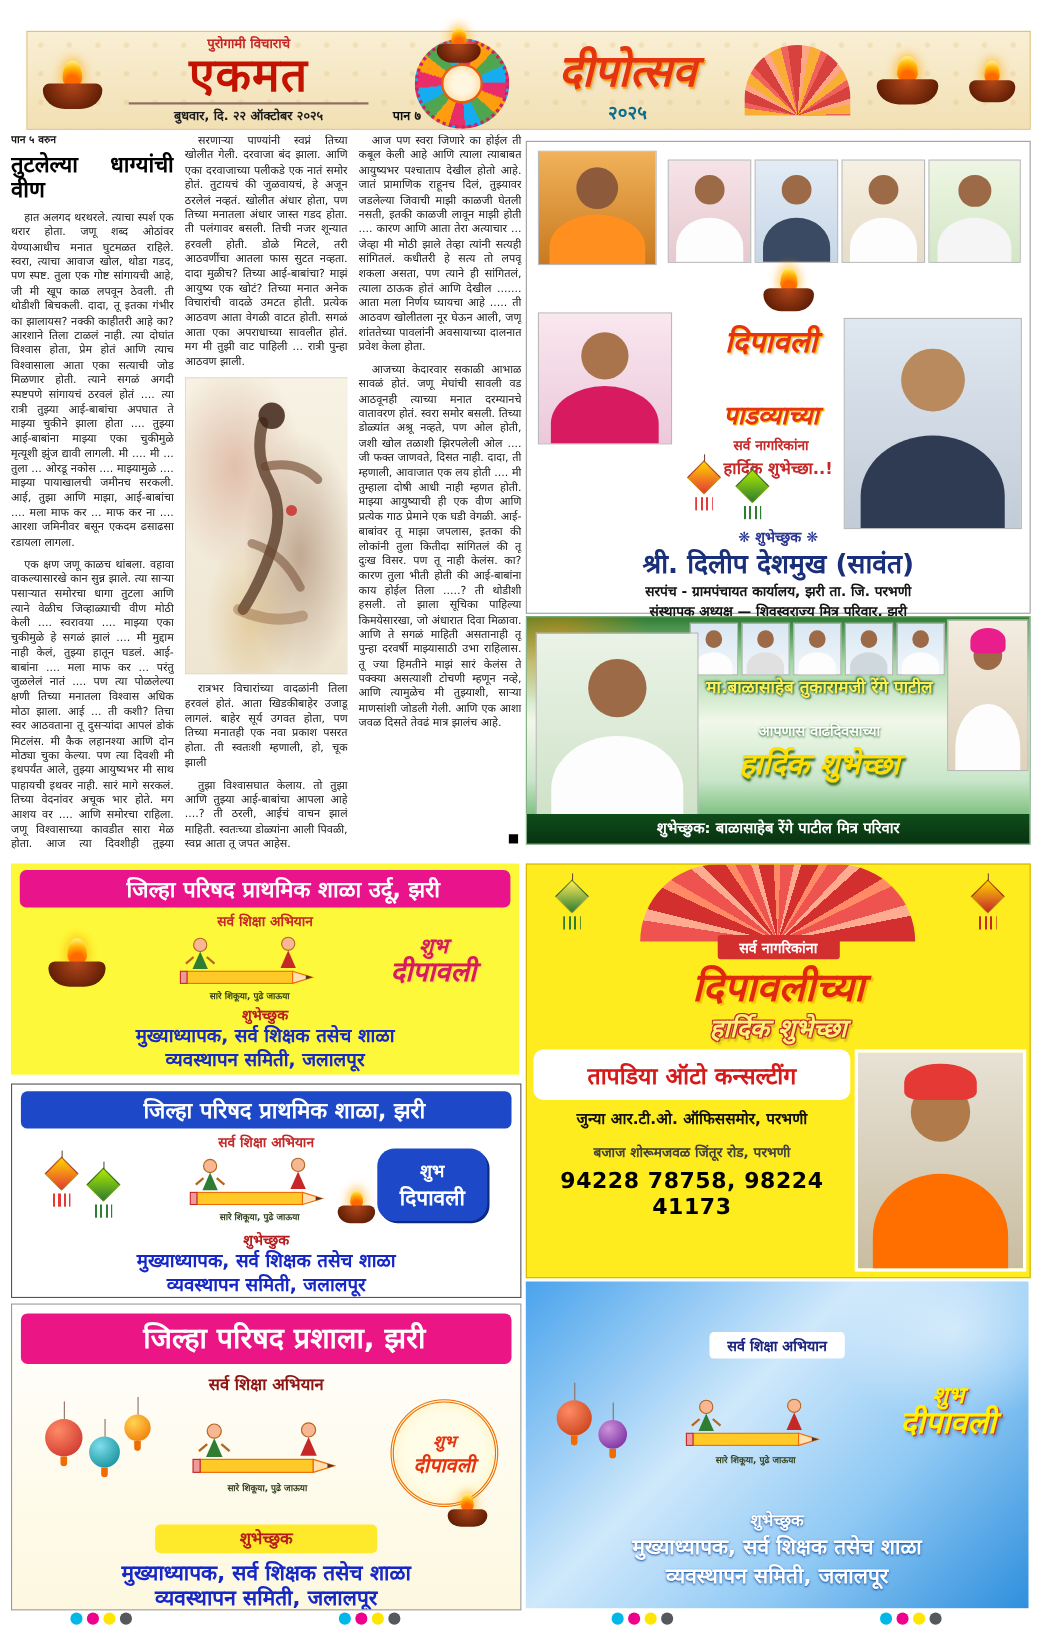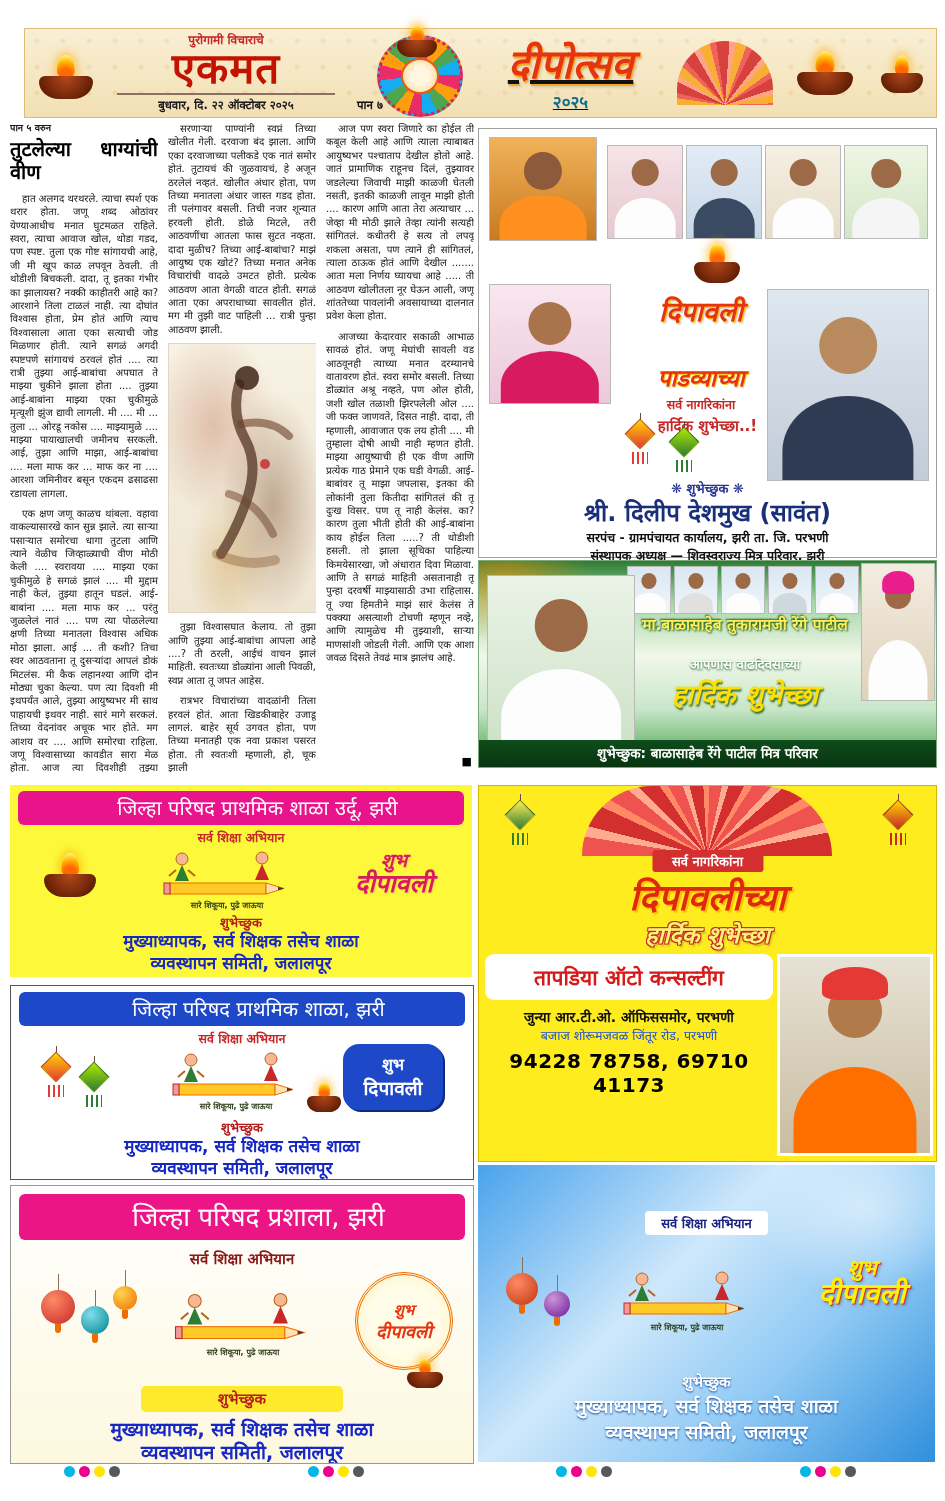--- a/index.html
+++ b/index.html
@@ -10,21 +10,21 @@
   .masthead{position:absolute;left:24px;top:28px;width:911px;height:88px;
     background:radial-gradient(circle at 12px 12px, rgba(209,152,58,.16) 2px, transparent 3px) 0 0/26px 26px,
                linear-gradient(#f9efd4,#f2e0b4);
     border:1px solid #dcbd77;}
   .m-title{position:absolute;left:82px;top:2px;width:238px;text-align:center;}
   .m-tag{color:#c62828;font-size:12px;font-weight:bold;}
   .m-name{color:#c41200;font-size:42px;font-weight:800;line-height:1.02;letter-spacing:1px;}
   .m-rule{height:2px;background:#8d6e63;margin:2px 10px 0;}
   .m-date{font-size:11.5px;color:#1a1a1a;font-weight:bold;margin-top:2px;}
   .m-page{position:absolute;left:332px;top:68px;font-size:11.5px;font-weight:bold;}
-  .m-fest{position:absolute;left:448px;top:6px;width:195px;text-align:center;text-decoration:underline;}
+  .m-fest{position:absolute;left:448px;top:6px;width:195px;text-align:center;}
   .fest-title{font-size:40px;font-weight:800;font-style:italic;color:#e53410;
     text-shadow:1px 2px 0 #f9a825,2px 3px 3px rgba(0,0,0,.15);}
   .fest-year{font-size:17px;font-weight:800;color:#0d6e8c;}
 
   .rangoli{position:absolute;border-radius:50%;
     background:repeating-conic-gradient(#e91e63 0 22deg,#ff9800 22deg 44deg,#43a047 44deg 66deg,#03a9f4 66deg 88deg);
     border:3px dotted #c2185b;opacity:.92;}
   .rangoli::after{content:"";position:absolute;inset:26%;border-radius:50%;
     background:radial-gradient(circle,#fff8e1 40%,#ffcc80);border:2px solid #e65100;}
   .fan{position:absolute;background:repeating-conic-gradient(from 250deg at 50% 100%,
@@ -110,21 +110,21 @@
     font-size:13px;font-weight:800;color:#ffffff;text-shadow:0 1px 2px #1b5e20;}
   .pt-greet{position:absolute;left:150px;top:114px;width:232px;text-align:center;
     font-size:27px;font-weight:800;font-style:italic;color:#ffde00;
     text-shadow:1px 2px 2px #33691e;}
   .pt-footer{position:absolute;left:0;right:0;bottom:0;height:27px;line-height:27px;
     background:linear-gradient(#0f4d1a,#083311);color:#fff;text-align:center;
     font-size:13.5px;font-weight:700;}
 
   
   .school{position:absolute;overflow:hidden;}
-  .s-head{position:absolute;left:8px;right:8px;text-align:center;color:#fff;font-weight:400;border-radius:6px;padding-left:33px;}
+  .s-head{position:absolute;left:8px;right:8px;text-align:center;color:#fff;font-weight:700;border-radius:6px;padding-left:33px;}
   .s-scheme{position:absolute;left:0;right:0;text-align:center;font-weight:800;color:#c62828;}
   .s-shub{position:absolute;left:0;right:0;text-align:center;font-weight:800;color:#b71c1c;}
   .s-line{position:absolute;left:0;right:0;text-align:center;font-weight:800;color:#1627c7;}
   .slogan{position:absolute;text-align:center;font-size:8px;color:#33421e;font-weight:700;}
   .pencil-svg{position:absolute;}
   .fancy{position:absolute;text-align:center;font-style:italic;font-weight:800;line-height:1.05;}
   .fancy .ft{display:block;font-size:19px;}
   .fancy .fb{display:block;font-size:25px;}
 
   .s1{left:10px;top:785px;width:462px;height:192px;background:#fdf93a;}
@@ -183,21 +183,21 @@
   .t-heading{position:absolute;left:0;right:0;top:86px;text-align:center;
     font-size:36px;font-weight:800;font-style:italic;color:#e02810;
     text-shadow:2px 2px 0 #ffc107;}
   .t-greet{position:absolute;left:0;right:0;top:132px;text-align:center;
     font-size:23px;font-weight:800;font-style:italic;color:#fff176;
     text-shadow:1px 1px 0 #c62828,-1px -1px 0 #c62828,1px -1px 0 #c62828,-1px 1px 0 #c62828,2px 3px 2px rgba(0,0,0,.2);}
   .t-col{position:absolute;left:6px;top:168px;width:288px;text-align:center;}
   .t-business{background:#fff;border-radius:9px;padding:9px 2px;font-size:21px;font-weight:800;color:#d61a1a;}
   .t-addr1{margin-top:7px;font-size:14px;font-weight:800;color:#101010;}
   .t-business2{margin-top:4px;font-size:26px;font-weight:800;color:#101010;}
-  .t-addr2{margin-top:1px;font-size:12.5px;font-weight:400;color:#1d4ed8;}
+  .t-addr2{margin-top:13px;font-size:12.5px;font-weight:700;color:#404040;}
   .t-phones{margin-top:5px;font-size:20px;font-weight:800;color:#000;letter-spacing:.5px;}
 
   
   .reg-group{position:absolute;top:1466px;display:flex;gap:4px;}
   .reg-dot{width:11px;height:11px;border-radius:50%;}
 </style>
 </head>
 <body>
 
 <div class="page">
@@ -246,22 +246,22 @@
       <div class="art-img">
         <svg viewBox="0 0 148 268" width="148" height="268">
           <path d="M70 40 q-8 30 6 55 q14 25 2 60 q-10 30 -26 55" stroke="#4e2f1d" stroke-width="10" fill="none" opacity=".72" stroke-linecap="round"></path>
           <circle cx="78" cy="34" r="12" fill="#3e2417" opacity=".85"></circle>
           <path d="M72 80 q30 -6 48 12" stroke="#6d432a" stroke-width="8" fill="none" opacity=".6" stroke-linecap="round"></path>
           <path d="M60 150 q28 8 44 40" stroke="#6d432a" stroke-width="8" fill="none" opacity=".5" stroke-linecap="round"></path>
           <path d="M48 210 q30 14 58 6" stroke="#8a5a32" stroke-width="10" fill="none" opacity=".4" stroke-linecap="round"></path>
           <circle cx="96" cy="120" r="5" fill="#c62828" opacity=".8"></circle>
         </svg>
       </div>
+      <p>रात्रभर विचारांच्या वादळांनी तिला हरवलं होतं. आता खिडकीबाहेर उजाडू लागलं. बाहेर सूर्य उगवत होता, पण तिच्या मनातही एक नवा प्रकाश पसरत होता. ती स्वतःशी म्हणाली, हो, चूक झाली</p>
       <p>तुझा विश्वासघात केलाय. तो तुझा आणि तुझ्या आई-बाबांचा आपला आहे ....? ती ठरली, आईचं वाचन झालं माहिती. स्वतःच्या डोळ्यांना आली पिवळी, स्वप्न आता तू जपत आहेस.</p>
-      <p>रात्रभर विचारांच्या वादळांनी तिला हरवलं होतं. आता खिडकीबाहेर उजाडू लागलं. बाहेर सूर्य उगवत होता, पण तिच्या मनातही एक नवा प्रकाश पसरत होता. ती स्वतःशी म्हणाली, हो, चूक झाली</p>
     </div>
     <div class="col c3">
       <p>आज पण स्वरा जिणारे का होईल ती कबूल केली आहे आणि त्याला त्याबाबत आयुष्यभर पश्चाताप देखील होतो आहे. जातं प्रामाणिक राहूनच दिलं, तुझ्यावर जडलेल्या जिवाची माझी काळजी घेतली नसती, इतकी काळजी लावून माझी होती .... कारण आणि आता तेरा अत्याचार ... जेव्हा मी मोठी झाले तेव्हा त्यांनी सत्यही सांगितलं. कधीतरी हे सत्य तो लपवू शकला असता, पण त्याने ही सांगितलं, त्याला ठाऊक होतं आणि देखील ....... आता मला निर्णय घ्यायचा आहे ..... ती आठवण खोलीतला नूर घेऊन आली, जणू शांततेच्या पावलांनी अवसायाच्या दालनात प्रवेश केला होता.</p>
       <p>आजच्या केदारवार सकाळी आभाळ सावळं होतं. जणू मेघांची सावली वड आठवूनही त्याच्या मनात दरम्यानचे वातावरण होतं. स्वरा समोर बसली. तिच्या डोळ्यांत अश्रू नव्हते, पण ओल होती, जशी खोल तळाशी झिरपलेली ओल .... जी फक्त जाणवते, दिसत नाही. दादा, ती म्हणाली, आवाजात एक लय होती .... मी तुम्हाला दोषी आधी नाही म्हणत होती. माझ्या आयुष्याची ही एक वीण आणि प्रत्येक गाठ प्रेमाने एक घडी वेगळी. आई-बाबांवर तू माझा जपलास, इतका की लोकांनी तुला कितीदा सांगितलं की तू दुःख विसर. पण तू नाही केलंस. का? कारण तुला भीती होती की आई-बाबांना काय होईल तिला .....? ती थोडीशी हसली. तो झाला सूचिका पाहिल्या किमयेसारखा, जो अंधारात दिवा मिळावा. आणि ते सगळं माहिती असतानाही तू पुन्हा दरवर्षी माझ्यासाठी उभा राहिलास. तू ज्या हिमतीने माझं सारं केलंस ते पक्क्या असत्याशी टोचणी म्हणून नव्हे, आणि त्यामुळेच मी तुझ्याशी, साऱ्या माणसांशी जोडली गेली. आणि एक आशा जवळ दिसते तेवढं मात्र झालंच आहे.</p>
       <span class="end-mark">■</span>
     </div>
   </section>
 
   <section class="ad-d">
     <div class="ph" style="left:10px;top:8px;width:106px;height:102px;--bg:linear-gradient(#f0b25a,#c97a1f);--skin:#8d5a3b;--shirt:#ff8f1f"></div>
@@ -431,21 +431,21 @@
         <i class="diamond"></i>
         <i class="tassels"></i>
       </span>
     <div class="t-ribbon">सर्व नागरिकांना</div>
     <div class="t-heading">दिपावलीच्या</div>
     <div class="t-greet">हार्दिक शुभेच्छा</div>
     <div class="t-col">
       <div class="t-business">तापडिया ऑटो कन्सल्टींग</div>
       <div class="t-addr1">जुन्या आर.टी.ओ. ऑफिससमोर, परभणी</div>
       <div class="t-addr2">बजाज शोरूमजवळ जिंतूर रोड, परभणी</div>
-      <div class="t-phones">94228 78758, 69710 41173</div>
+      <div class="t-phones">94228 78758, 98224 41173</div>
     </div>
     <div class="ph" style="left:298px;top:168px;width:150px;height:196px;border:3px solid #fff;--bg:linear-gradient(#e7e2d5,#c9bda1);--shirt:#ff6f00;--skin:#b07a4a">
         <span class="turban" style="--tur:#e53935"></span>
       </div>
   </section>
 
   <section class="school s4">
     <div class="s-scheme"><span class="scheme-box">सर्व शिक्षा अभियान</span></div>
     <span class="ball" style="left:28px;top:108px;width:32px;height:32px;background:radial-gradient(circle at 35% 30%,#ff8a65,#bf360c)"></span>
     <span class="ball" style="left:66px;top:126px;width:26px;height:26px;background:radial-gradient(circle at 35% 30%,#ce93d8,#6a1b9a)"></span>

